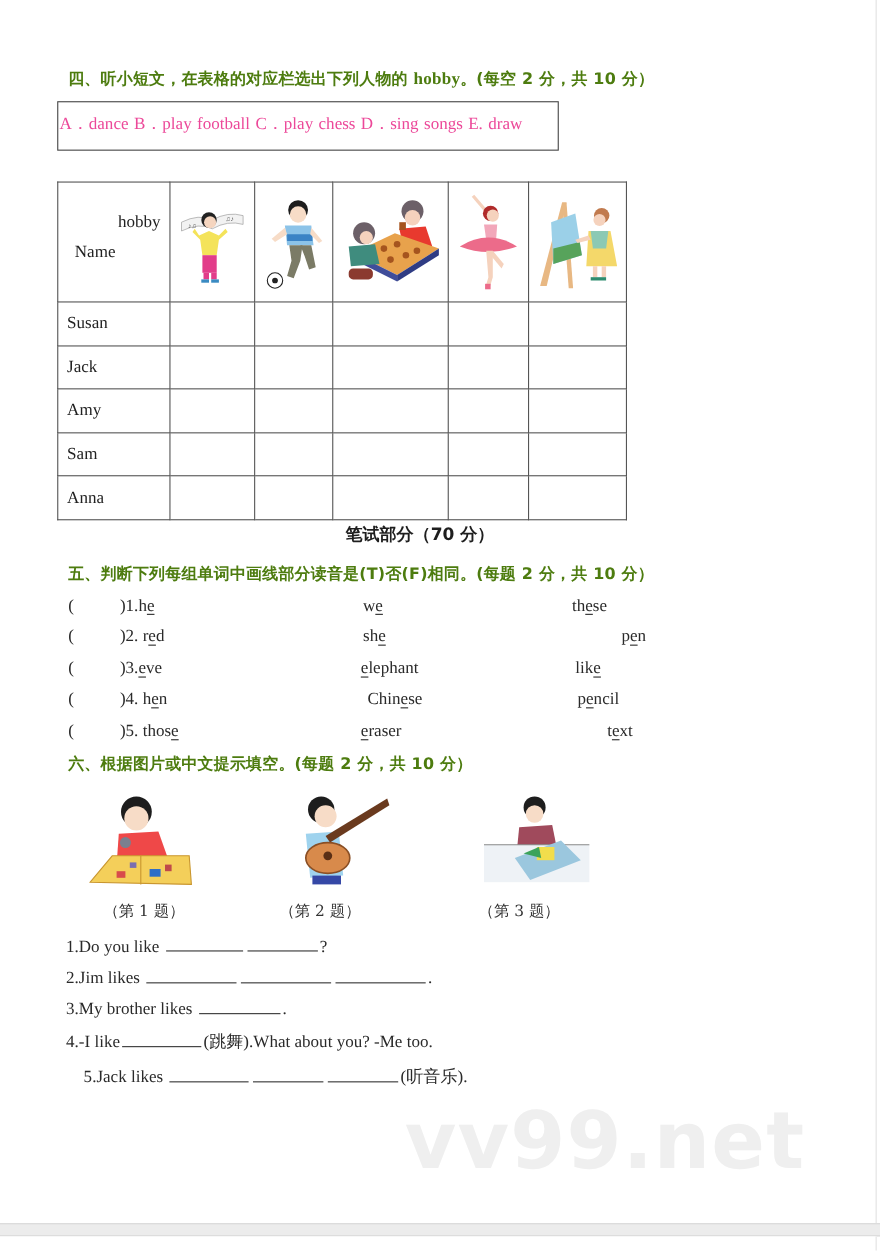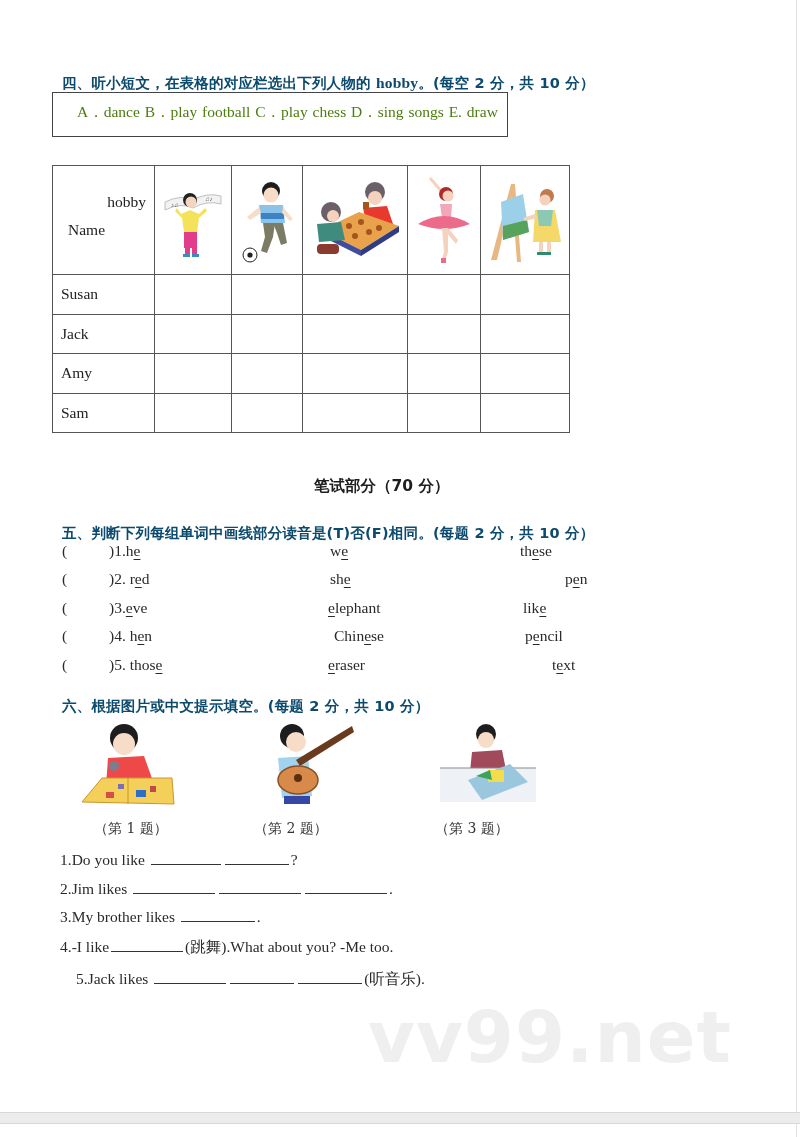--- a/index.html
+++ b/index.html
@@ -4,27 +4,27 @@
 <style>
   * { box-sizing: border-box; margin: 0; padding: 0; }
   html, body { width: 800px; height: 1137px; background: #ffffff; overflow: hidden; }
   body { position: relative; font-family: "Liberation Serif", "DejaVu Serif", serif; color: #222; }
 
   .page { position: absolute; left: 0; top: 0; width: 797px; height: 1112px; background: #fff; border-right: 1px solid #e2e2e2; }
   .page-gap { position: absolute; left: 0; top: 1112px; width: 800px; height: 12px; background: #ececec; border-top: 1px solid #d8d8d8; border-bottom: 1px solid #d8d8d8; }
   .page-next { position: absolute; left: 0; top: 1124px; width: 797px; height: 13px; background: #fff; border-right: 1px solid #e2e2e2; }
 
   .abs { position: absolute; white-space: nowrap; }
-  .heading { font-family: "DejaVu Sans", "Liberation Sans", sans-serif; font-weight: bold; font-size: 14.5px; color: #0c4a6e; letter-spacing: 0.2px; margin-top: 12px; }
+  .heading { font-family: "DejaVu Sans", "Liberation Sans", sans-serif; font-weight: bold; font-size: 14.5px; color: #4d7c0f; letter-spacing: 0.2px; }
   .heading .latin { font-family: "Liberation Serif", serif; font-size: 15.5px; }
   .body-text { font-size: 15.5px; color: #2a2a2a; }
 
   
   .options-box { position: absolute; left: 52px; top: 92px; width: 456px; height: 45px; border: 1.5px solid #444; }
-  .options-text { position: absolute; left: 24px; top: 9px; font-size: 15.5px; color: #4d7c0f; word-spacing: 1px; }
+  .options-text { position: absolute; left: 1px; top: 9px; font-size: 15.5px; color: #ec4899; word-spacing: 1px; }
 
   
   .hobby-table { position: absolute; left: 52px; top: 165px; border-collapse: collapse; }
   .hobby-table td { border: 1.6px solid #555; padding: 0; vertical-align: middle; }
   .hobby-table .hdr-row td { height: 109px; }
   .hobby-table .name-row td { height: 39.6px; }
   .corner-cell { position: relative; }
   .corner-hobby { position: absolute; right: 8px; top: 27px; font-size: 15.5px; }
   .corner-name { position: absolute; left: 15px; top: 55px; font-size: 15.5px; }
   .name-cell { font-size: 15.5px; padding-left: 8px !important; }
@@ -168,20 +168,28 @@
   <tr class="name-row">
     <td class="name-cell">Amy</td>
     <td></td>
         <td></td>
         <td></td>
         <td></td>
         <td></td>
   </tr>
   <tr class="name-row">
     <td class="name-cell">Sam</td>
+    <td></td>
+        <td></td>
+        <td></td>
+        <td></td>
+        <td></td>
+  </tr>
+  <tr class="name-row">
+    <td class="name-cell">Anna</td>
     <td></td>
         <td></td>
         <td></td>
         <td></td>
         <td></td>
   </tr>
 </tbody>
   </table>
 
 <div class="abs section-title" style="left:314px; top:476px;">笔试部分（70 分）</div>

